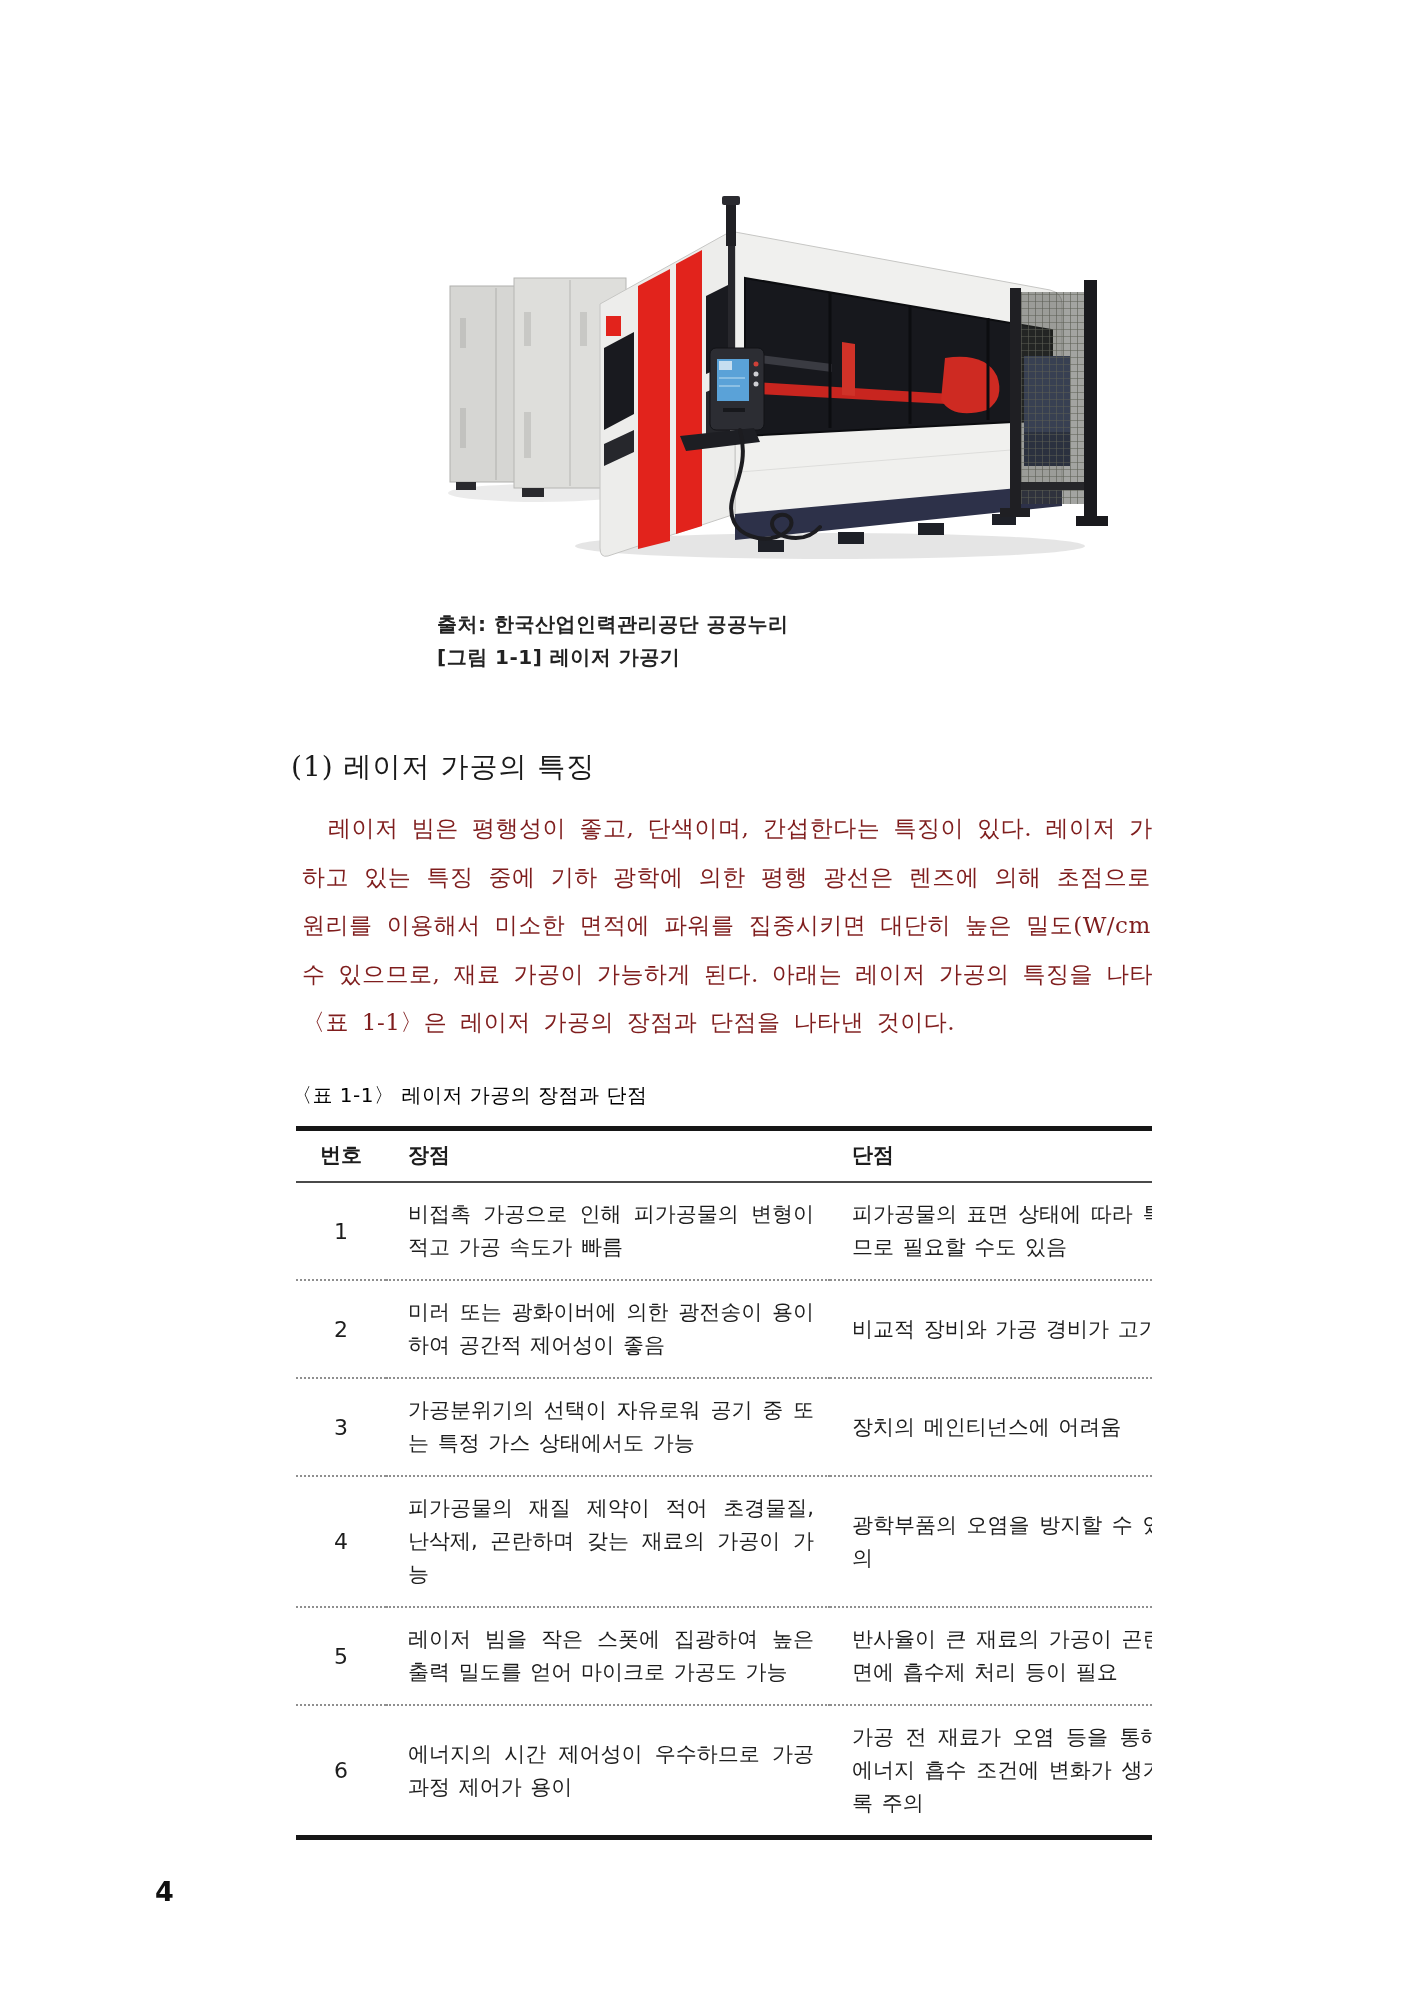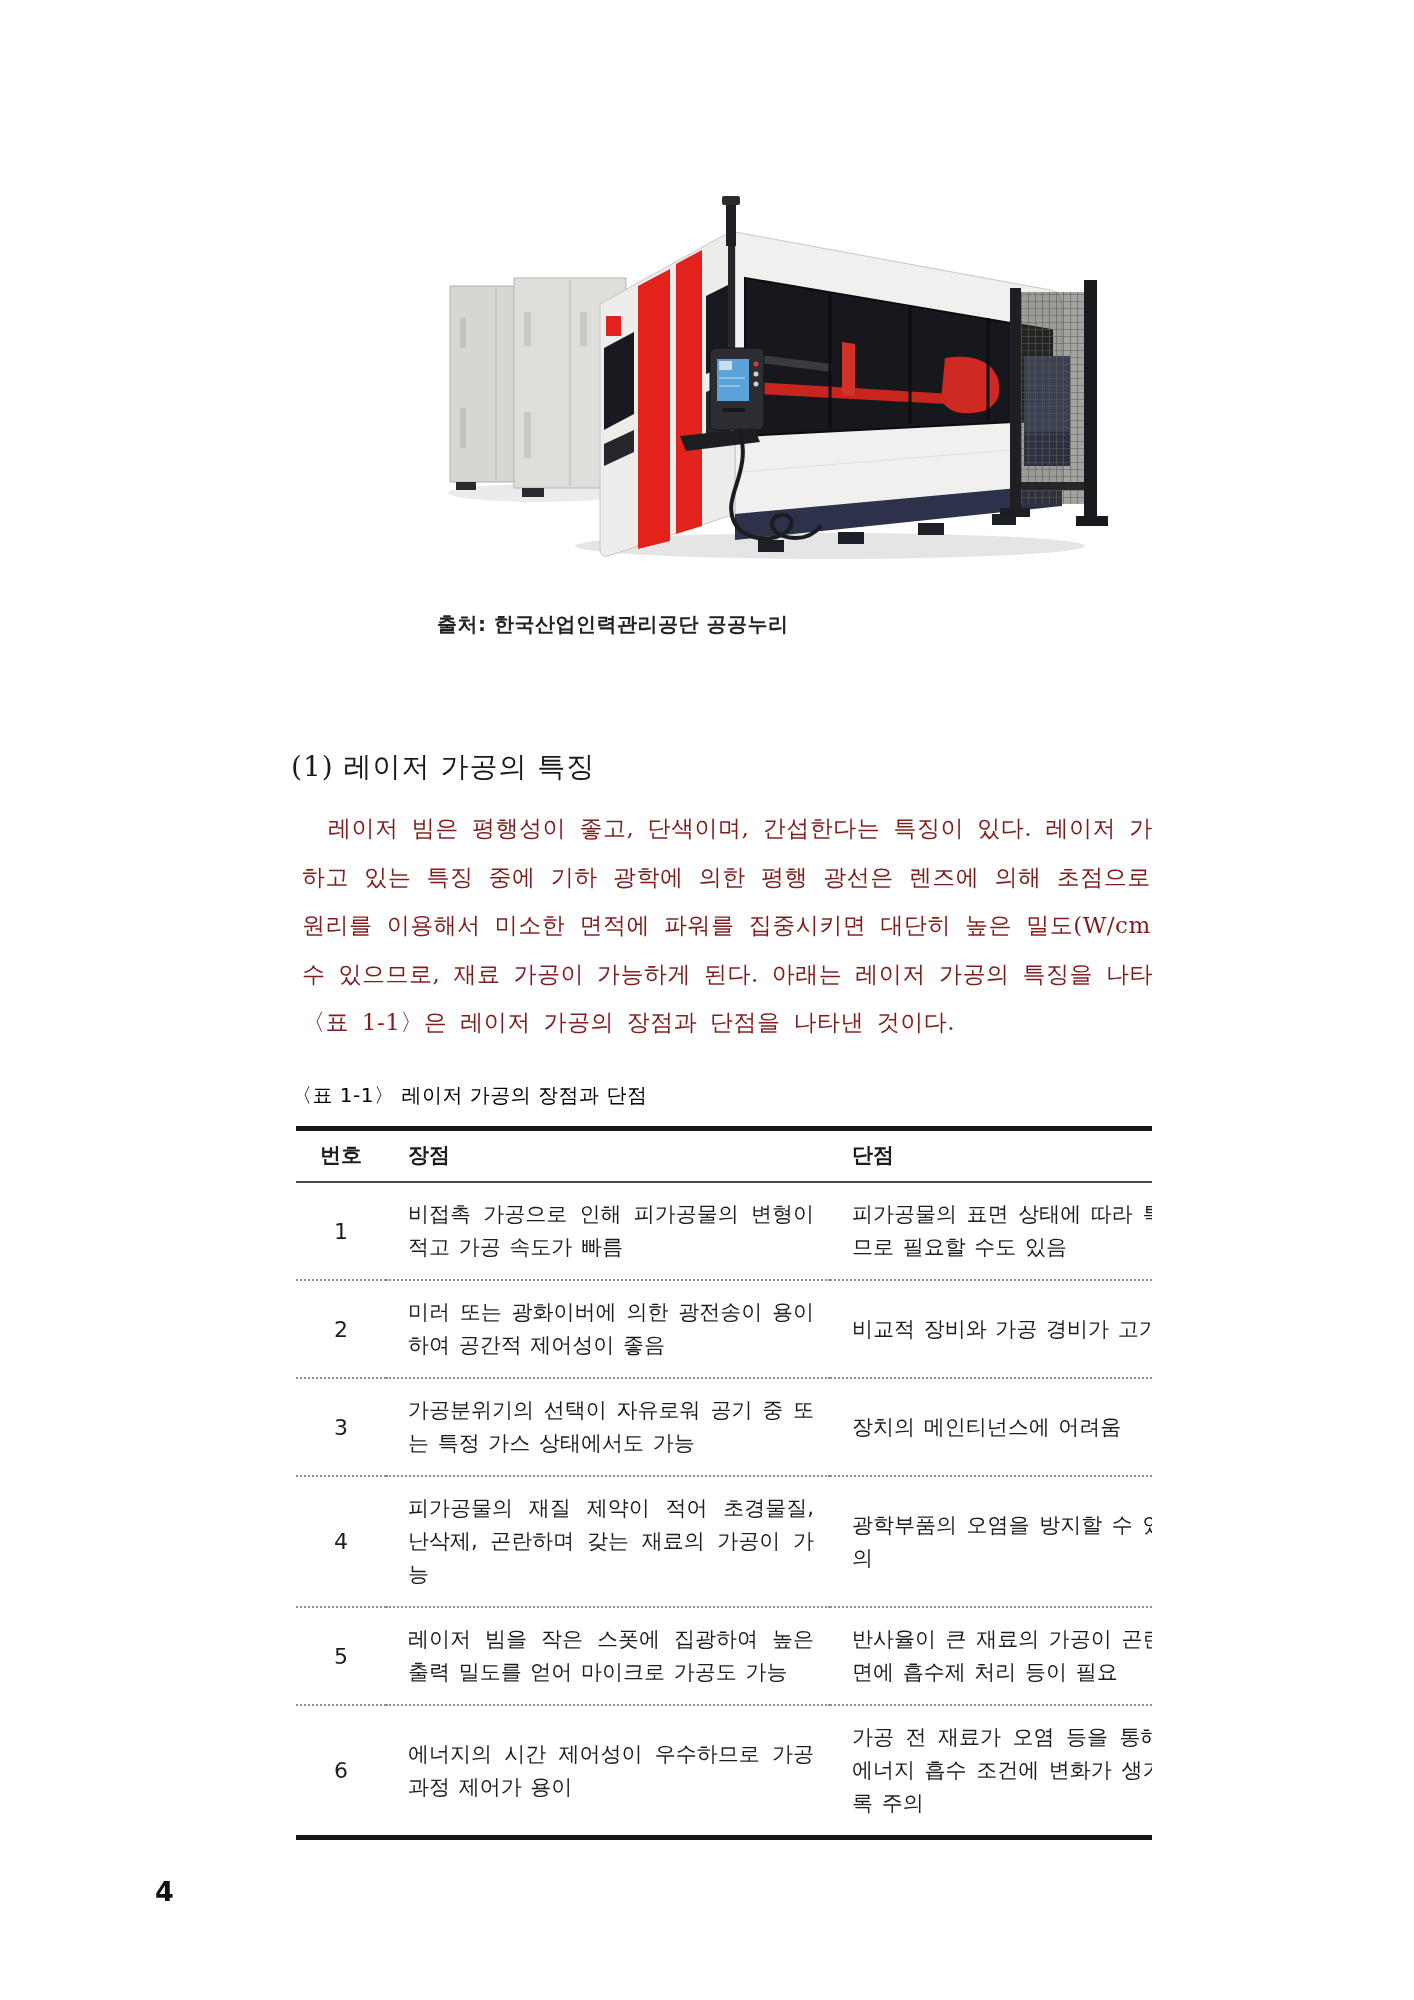--- a/index.html
+++ b/index.html
@@ -167,20 +167,21 @@
         <rect x="570" y="92" width="11" height="222" fill="#1f1f23"></rect>
         <rect x="644" y="84" width="13" height="238" fill="#1a1a1e"></rect>
         <rect x="560" y="312" width="30" height="9" fill="#1f1f23"></rect>
         <rect x="636" y="320" width="32" height="10" fill="#1a1a1e"></rect>
       </g>
     </svg>
   </div>
 
   <div class="figure-caption">
     <div class="cap-line1">출처: 한국산업인력관리공단 공공누리</div>
+    <div class="cap-line2">[그림 1-1] 레이저 가공기</div>
   </div>
 
   <h2 class="section-heading">(1) 레이저 가공의 특징</h2>
 
   <p class="body-paragraph">레이저 빔은 평행성이 좋고, 단색이며, 간섭한다는 특징이 있다. 레이저 가공에 이용하고 있는 특징 중에 기하 광학에 의한 평행 광선은 렌즈에 의해 초점으로 모아지는 원리를 이용해서 미소한 면적에 파워를 집중시키면 대단히 높은 밀도(W/cm2)를 얻을 수 있으므로, 재료 가공이 가능하게 된다. 아래는 레이저 가공의 특징을 나타낸 것이며 〈표 1-1〉은 레이저 가공의 장점과 단점을 나타낸 것이다.</p>
 
   <div class="table-caption">〈표 1-1〉 레이저 가공의 장점과 단점</div>
 
   <table class="adv-table">
     <colgroup>

